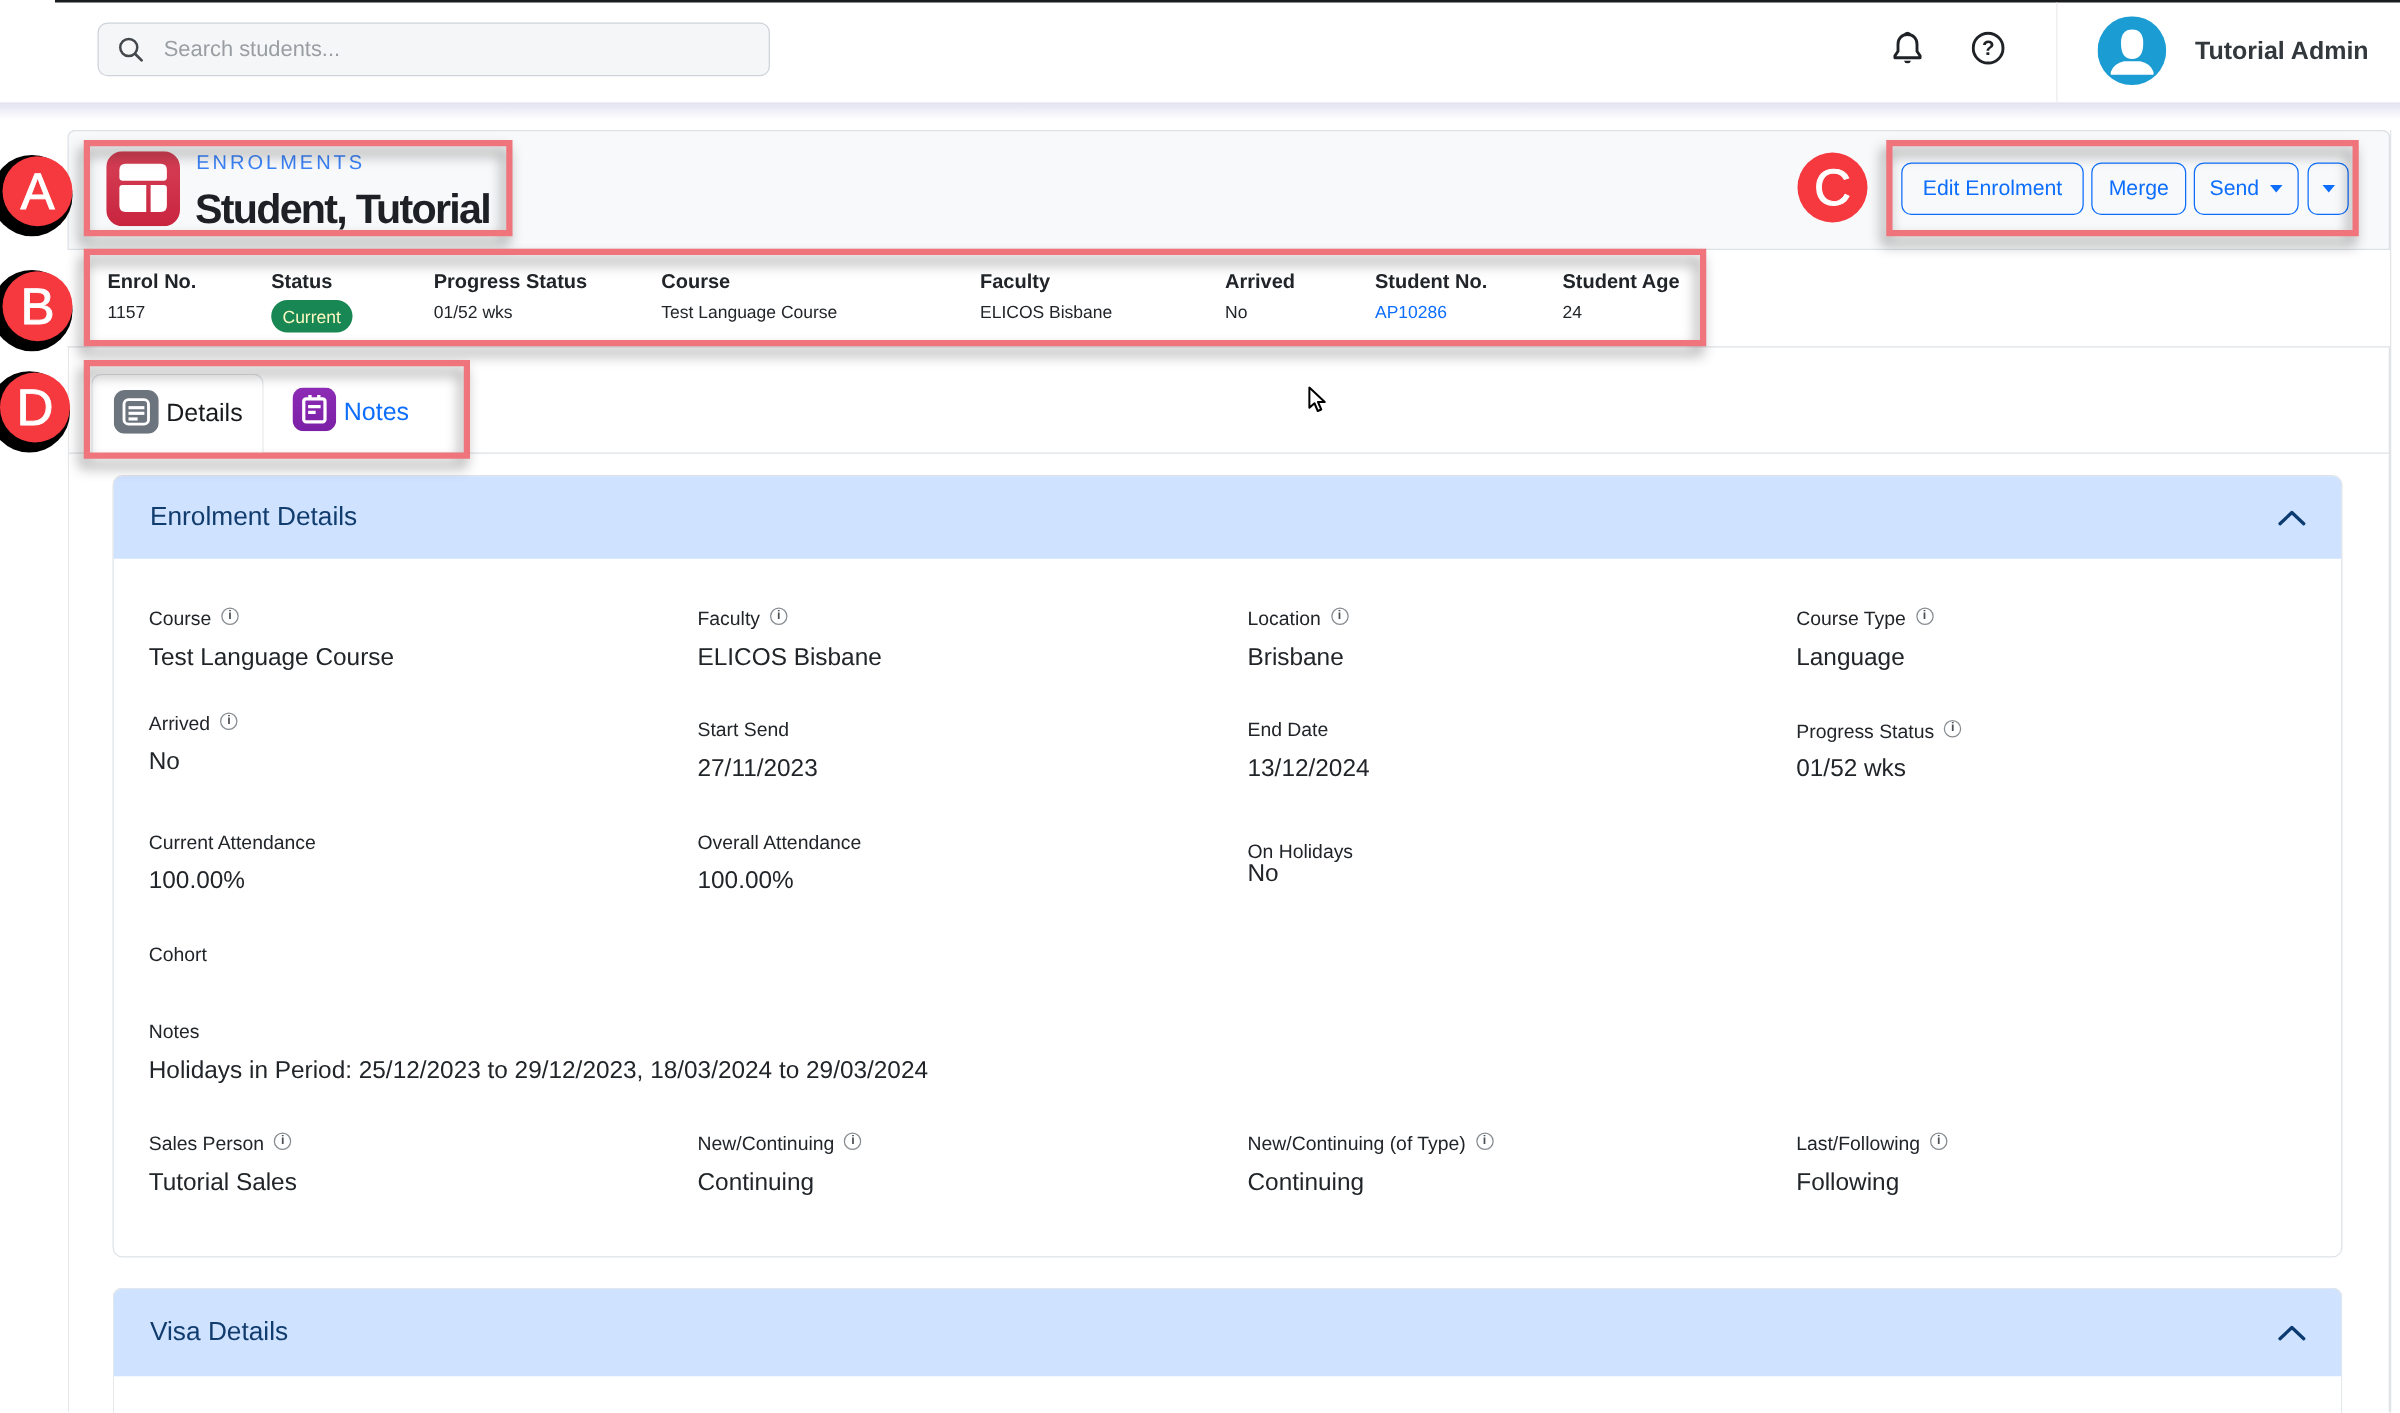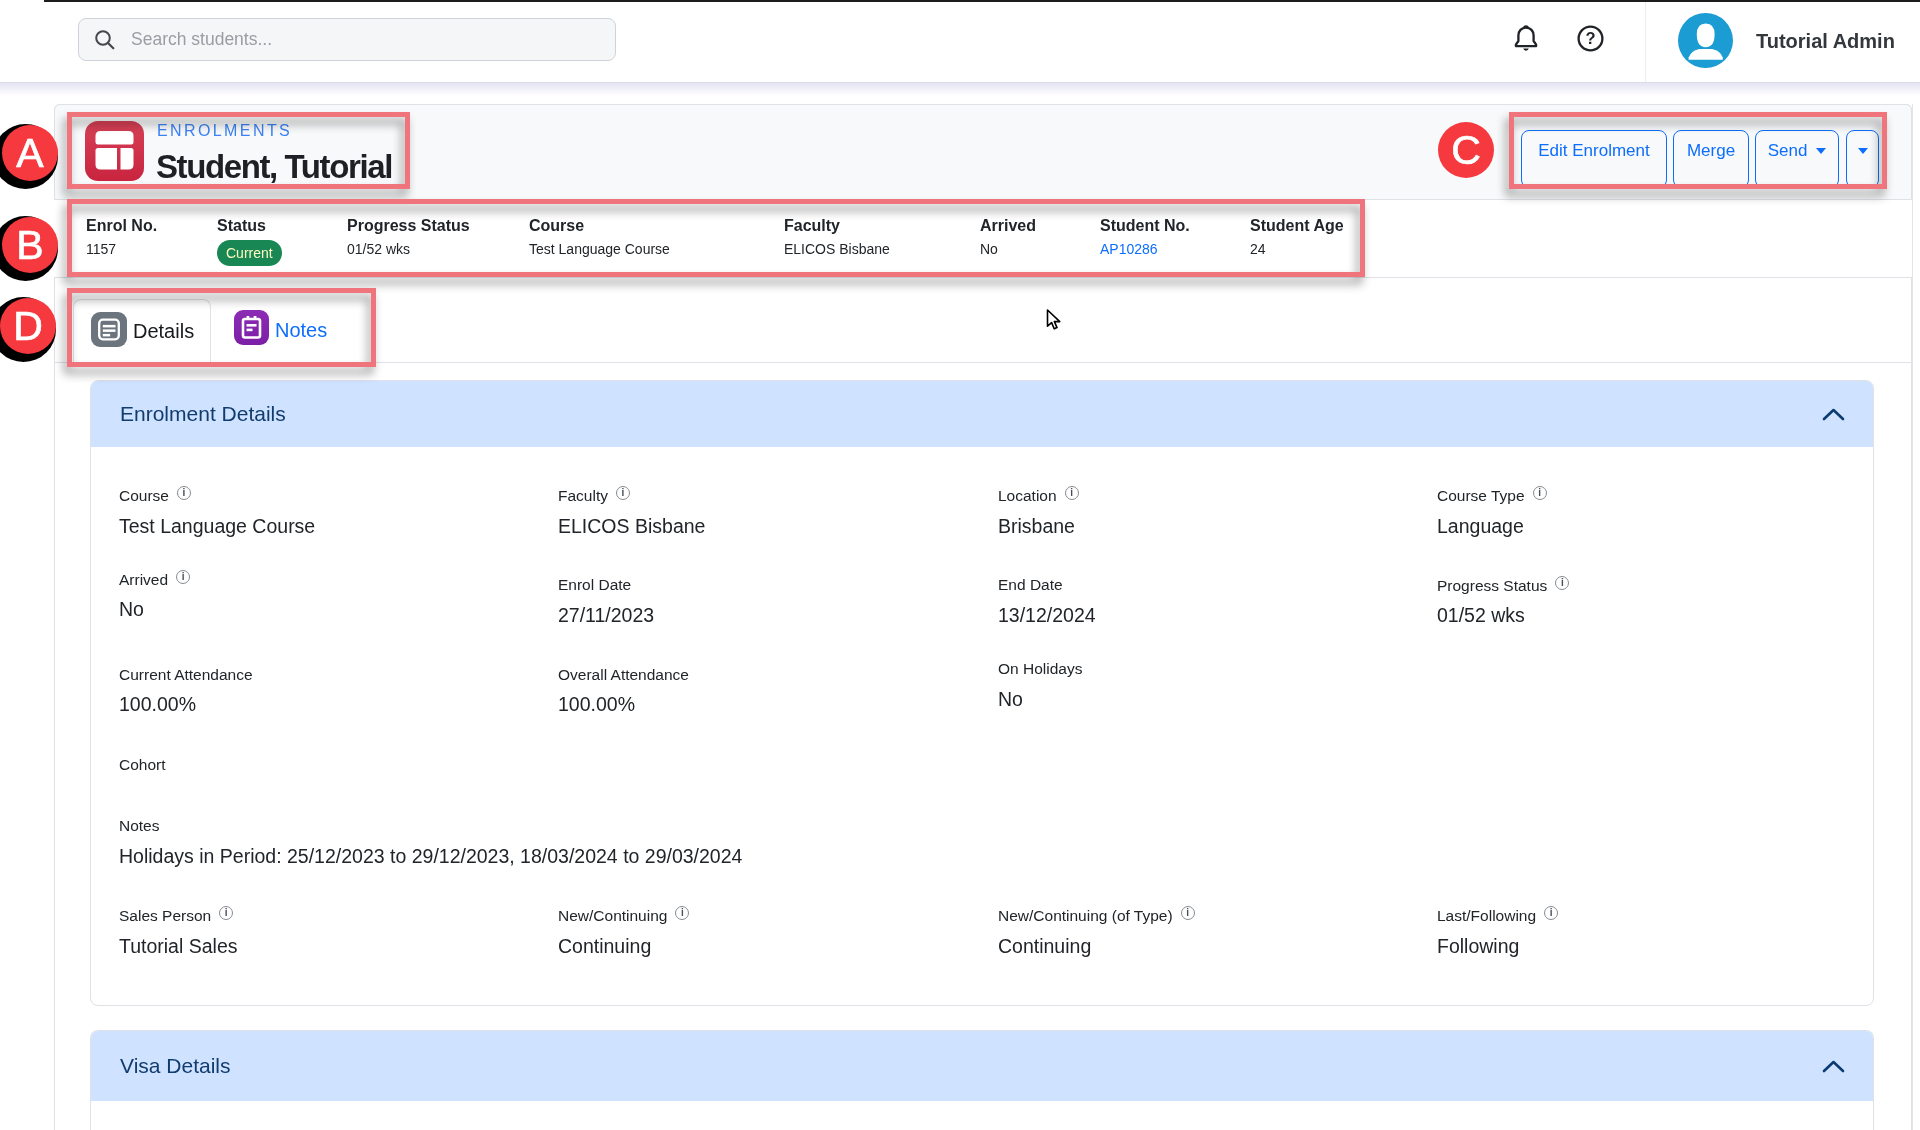--- a/index.html
+++ b/index.html
@@ -17,21 +17,21 @@
   #divider { position:absolute; left:1645px; top:2px; width:1px; height:80px; background:#ececf0; }
   #uname { position:absolute; left:1756px; top:0; line-height:82px; font-size:20px; font-weight:700; color:#33383d; }
   
   #card { position:absolute; left:54px; top:104px; width:1858px; height:1026px;
     background:#fff; border:1px solid #dee2e6; border-bottom:none; border-radius:6px 6px 0 0; }
   #cardhead { position:absolute; left:54px; top:104px; width:1858px; height:96px;
     background:#f8f9fa; border:1px solid #dee2e6; border-radius:6px 6px 0 0; }
   #enr-label { position:absolute; left:157px; top:122px; font-size:16px; color:#3b82f6; letter-spacing:2.4px; }
   #enr-title { position:absolute; left:156px; top:150px; font-size:33px; line-height:33px; font-weight:700; color:#1d2125; letter-spacing:-1.4px; }
   
-  .btn { position:absolute; top:130px; height:58px; border:1px solid #0d6efd; border-radius:8px;
+  .btn { position:absolute; top:130px; height:42px; border:1px solid #0d6efd; border-radius:8px;
     color:#0d6efd; font-size:17px; text-align:center; line-height:40px; }
   .caret { display:inline-block; width:0; height:0; border-left:5.5px solid transparent;
     border-right:5.5px solid transparent; border-top:6px solid #0d6efd; vertical-align:middle; margin-left:9px; margin-top:-2px;}
   
   #inforow { position:absolute; left:54px; top:200px; width:1858px; height:78px; background:#fff;
     border-bottom:1px solid #dee2e6; }
   .il { position:absolute; top:217px; font-size:16px; font-weight:700; color:#212529; }
   .iv { position:absolute; top:241px; font-size:14px; color:#212529; }
   #badge { position:absolute; left:217px; top:240px; height:26px; line-height:26px; padding:0 9px;
     background:#198754; color:#fef9c3; font-size:14px; font-weight:400; border-radius:13px; }
@@ -168,32 +168,32 @@
     <div class="fval" style="left:28px;top:134px">Test Language Course</div>
     <div class="flabel" style="left:467px;top:105px">Faculty<span class="info">i</span></div>
     <div class="fval" style="left:467px;top:134px">ELICOS Bisbane</div>
     <div class="flabel" style="left:907px;top:105px">Location<span class="info">i</span></div>
     <div class="fval" style="left:907px;top:134px">Brisbane</div>
     <div class="flabel" style="left:1346px;top:105px">Course Type<span class="info">i</span></div>
     <div class="fval" style="left:1346px;top:134px">Language</div>
 
     <div class="flabel" style="left:28px;top:189px">Arrived<span class="info">i</span></div>
     <div class="fval" style="left:28px;top:217px">No</div>
-    <div class="flabel" style="left:467px;top:195px">Enrol Date</div>
+    <div class="flabel" style="left:467px;top:195px">Start Send</div>
     <div class="fval" style="left:467px;top:223px">27/11/2023</div>
     <div class="flabel" style="left:907px;top:195px">End Date</div>
     <div class="fval" style="left:907px;top:223px">13/12/2024</div>
     <div class="flabel" style="left:1346px;top:195px">Progress Status<span class="info">i</span></div>
     <div class="fval" style="left:1346px;top:223px">01/52 wks</div>
 
     <div class="flabel" style="left:28px;top:285px">Current Attendance</div>
     <div class="fval" style="left:28px;top:312px">100.00%</div>
     <div class="flabel" style="left:467px;top:285px">Overall Attendance</div>
     <div class="fval" style="left:467px;top:312px">100.00%</div>
-    <div class="flabel" style="left:907px;top:279px">On Holidays</div>
+    <div class="flabel" style="left:907px;top:292px">On Holidays</div>
     <div class="fval" style="left:907px;top:307px">No</div>
 
     <div class="flabel" style="left:28px;top:375px">Cohort</div>
 
     <div class="flabel" style="left:28px;top:436px">Notes</div>
     <div class="fval" style="left:28px;top:464px">Holidays in Period: 25/12/2023 to 29/12/2023, 18/03/2024 to 29/03/2024</div>
 
     <div class="flabel" style="left:28px;top:525px">Sales Person<span class="info">i</span></div>
     <div class="fval" style="left:28px;top:554px">Tutorial Sales</div>
     <div class="flabel" style="left:467px;top:525px">New/Continuing<span class="info">i</span></div>

